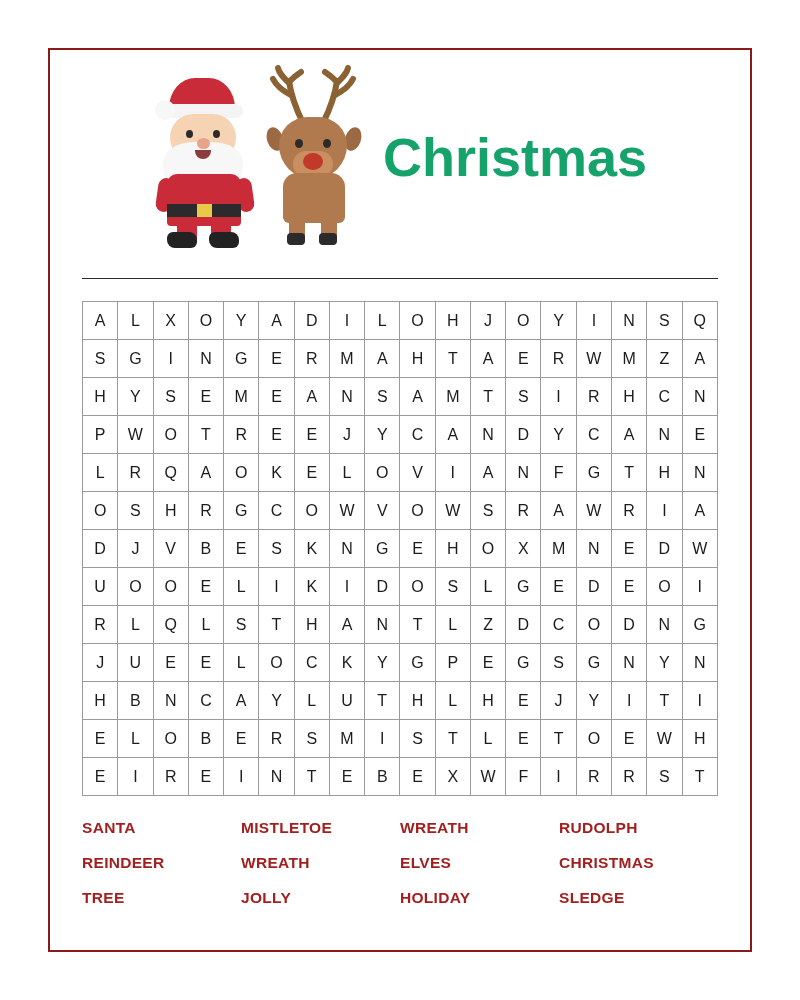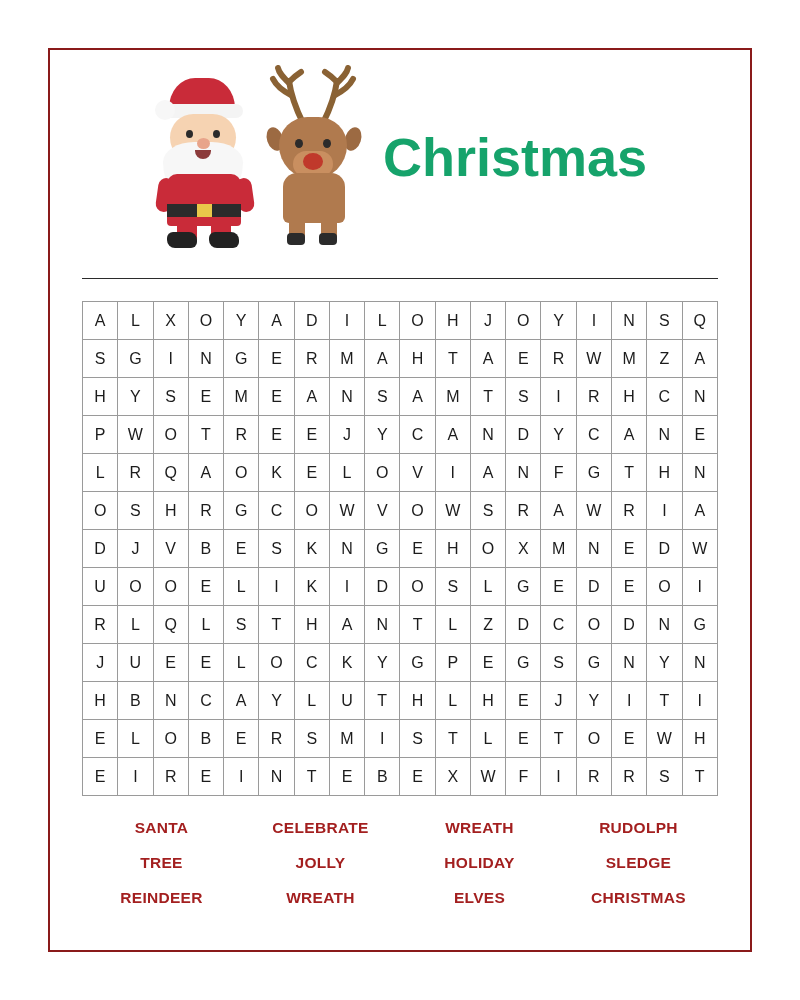--- a/index.html
+++ b/index.html
@@ -85,21 +85,20 @@
   .words {
     margin: 14px auto 0 auto;
     width: 636px;
   }
   .words table {
     width: 100%;
     table-layout: fixed;
     border-collapse: collapse;
   }
   .words td {
-    text-align: center;
     color: #a31f1f;
     font-weight: bold;
     font-size: 15.5px;
     padding: 8.5px 0;
     letter-spacing: 0.3px;
   }
   
   .santa {
     position: relative;
     width: 104px;
@@ -626,34 +625,34 @@
             </tr>
           </tbody>
       </table>
     </div>
 
     <div class="words">
       <table>
         <tbody id="words-body">
             <tr>
               <td>SANTA</td>
-              <td>CELEBRATE</td>
+              <td>MISTLETOE</td>
               <td>WREATH</td>
               <td>RUDOLPH</td>
+            </tr>
+            <tr>
+              <td>REINDEER</td>
+              <td>WREATH</td>
+              <td>ELVES</td>
+              <td>CHRISTMAS</td>
             </tr>
             <tr>
               <td>TREE</td>
               <td>JOLLY</td>
               <td>HOLIDAY</td>
               <td>SLEDGE</td>
             </tr>
-            <tr>
-              <td>REINDEER</td>
-              <td>WREATH</td>
-              <td>ELVES</td>
-              <td>CHRISTMAS</td>
-            </tr>
           </tbody>
       </table>
     </div>
 
   </div>
 </div>
 
 </body></html>

